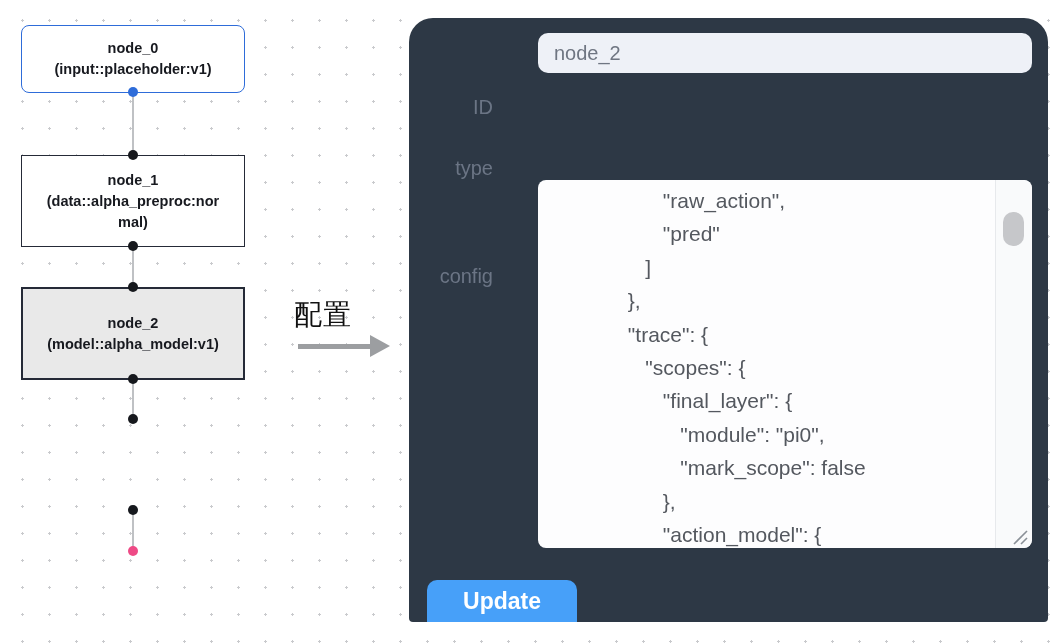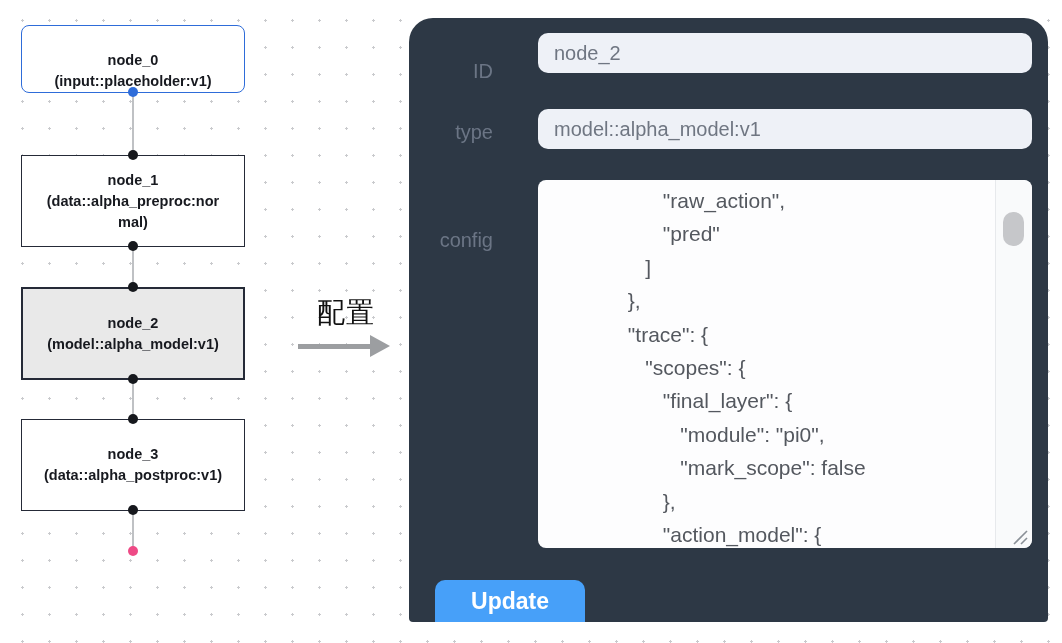--- a/index.html
+++ b/index.html
@@ -33,44 +33,44 @@
   }
   
   .node{
     position:absolute;left:21px;width:224px;
     display:flex;flex-direction:column;align-items:center;justify-content:center;
     background:#ffffff;border:1.6px solid var(--node-border);border-radius:0;
     text-align:center;color:var(--node-text);
     font-size:14.5px;font-weight:600;line-height:21px;
   }
   .node .tline{width:182px;word-break:break-all;}
-  .node.n0{top:25px;height:68px;border-color:var(--input-node);border-radius:8px;justify-content:flex-end;}
+  .node.n0{top:25px;height:68px;border-color:var(--input-node);border-radius:8px;}
   .node.n1{top:155px;height:92px;}
   .node.n2{top:287px;height:93px;background:var(--selected-node-bg);border-width:2px;}
   .node.n3{top:419px;height:92px;}
   .node.n4{top:551px;height:70px;border-color:var(--output-node);}
   .edge{position:absolute;left:132px;width:2px;background:var(--edge);}
   .e0{top:92px;height:64px;} .e1{top:246px;height:42px;}
   .e2{top:379px;height:41px;} .e3{top:510px;height:42px;}
   .port{position:absolute;width:10px;height:10px;border-radius:50%;background:#16181d;left:128px;}
   .port.blue{background:var(--input-node);} .port.pink{background:var(--output-node);}
   
   .annotation{position:absolute;left:294px;top:300px;width:104px;height:64px;}
-  .annotation .zh{display:block;text-align:center;font-size:28px;color:#111;line-height:30px;letter-spacing:1px;font-family:Liberation Mono, monospace;}
+  .annotation .zh{display:block;text-align:left;font-size:28px;color:#111;line-height:30px;letter-spacing:1px;}
   .annotation .shaft{position:absolute;left:4px;top:44px;width:74px;height:5px;background:var(--arrow);}
   .annotation .head{position:absolute;left:76px;top:35px;width:0;height:0;
     border-left:20px solid var(--arrow);border-top:11px solid transparent;border-bottom:11px solid transparent;}
   
   .panel{
     position:absolute;left:409px;top:18px;width:639px;height:604px;
     background:var(--panel-bg);border-radius:24px 24px 4px 4px;
   }
   .fieldlabel{
     position:absolute;left:12px;width:72px;text-align:right;
-    color:var(--label-text);font-size:20px;
+    color:var(--label-text);font-size:20px;margin-top:36px;
   }
   .lab-id{top:42px;} .lab-type{top:103px;} .lab-config{top:211px;}
   .textinput{
     position:absolute;left:129px;width:494px;height:40px;
     background:var(--input-bg);border:none;border-radius:10px;
     color:var(--input-text);font-size:20px;padding:0 16px;
     font-family:"Liberation Sans",sans-serif;outline:none;
   }
   .in-id{top:15px;} .in-type{top:91px;}
   .editor{
@@ -89,21 +89,21 @@
   }
   .scrollthumb{
     position:absolute;left:7px;top:32px;width:21px;height:34px;
     border-radius:10px;background:#c6c7ca;
   }
   .resizer{position:absolute;right:3px;bottom:2px;width:18px;height:18px;}
   .update-btn{
     position:absolute;left:18px;bottom:0;width:150px;height:42px;
     background:var(--accent);border:none;border-radius:10px 10px 0 0;
     color:#ffffff;font-size:23px;font-weight:700;
-    font-family:"Liberation Sans",sans-serif;cursor:pointer;margin-left:8px;
+    font-family:"Liberation Sans",sans-serif;cursor:pointer;
   }
 </style>
 </head>
 <body>
 
 <div class="canvas">
 
   <div class="edge e0"></div>
   <div class="edge e1"></div>
   <div class="edge e2"></div>
@@ -114,24 +114,20 @@
     <div class="tline">(input::placeholder:v1)</div>
   </div>
   <div class="node n1">
     <div class="tline">node_1</div>
     <div class="tline">(data::alpha_preproc:normal)</div>
   </div>
   <div class="node n2">
     <div class="tline">node_2</div>
     <div class="tline">(model::alpha_model:v1)</div>
   </div>
-  <div class="node n3">
-    <div class="tline">node_3</div>
-    <div class="tline">(data::alpha_postproc:v1)</div>
-  </div>
 
   <div class="port blue" style="top:87px"></div>
   <div class="port" style="top:150px"></div>
   <div class="port" style="top:241px"></div>
   <div class="port" style="top:282px"></div>
   <div class="port" style="top:374px"></div>
   <div class="port" style="top:414px"></div>
   <div class="port" style="top:505px"></div>
   <div class="port pink" style="top:546px"></div>
 
@@ -140,21 +136,20 @@
     <div class="shaft"></div>
     <div class="head"></div>
   </div>
 
   <div class="panel">
 
     <div class="fieldlabel lab-id">ID</div>
     <input class="textinput in-id" type="text" value="node_2" style="">
 
     <div class="fieldlabel lab-type">type</div>
-    <input class="textinput in-type" type="text" value="model::alpha_model:v1" style="">
 
     <div class="fieldlabel lab-config">config</div>
     <div class="editor">
       <pre>                   "raw_action",
                    "pred"
                 ]
              },
              "trace": {
                 "scopes": {
                    "final_layer": {

